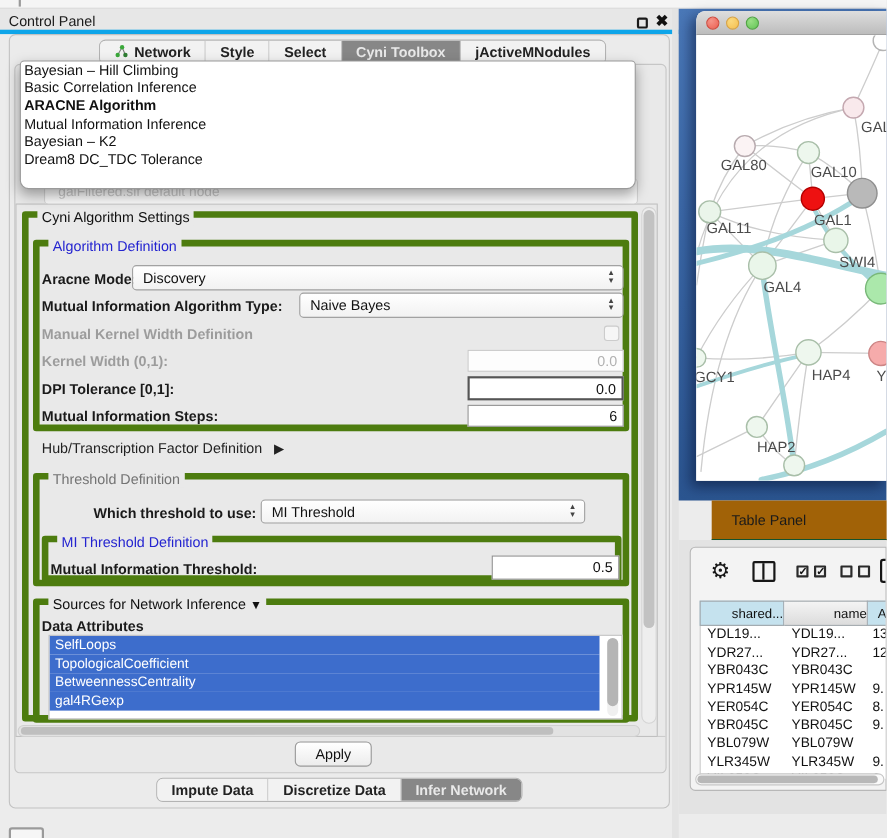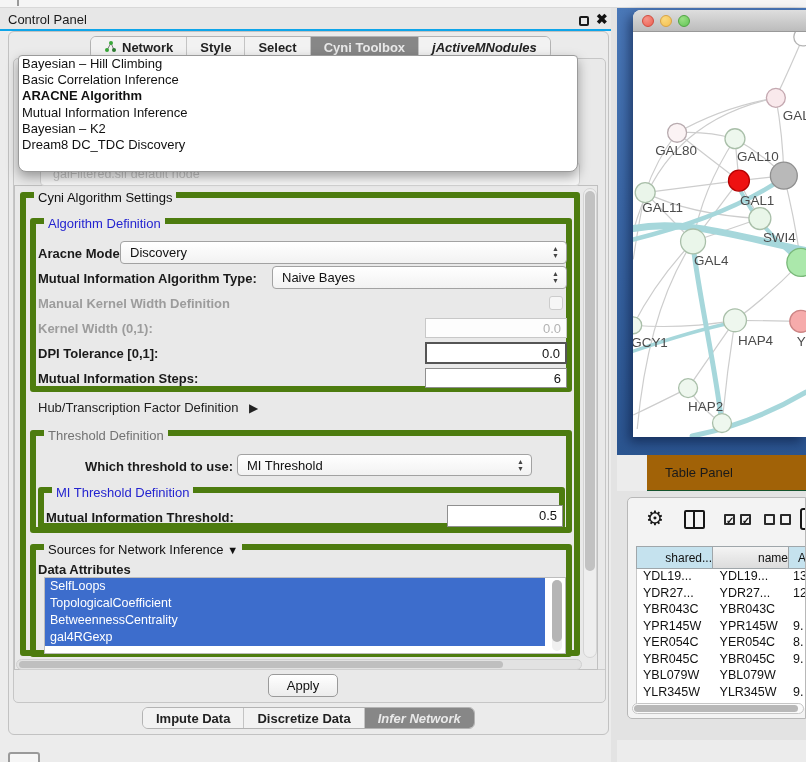--- a/index.html
+++ b/index.html
@@ -3,36 +3,36 @@
 <meta charset="utf-8">
 <style>
   * { margin:0; padding:0; box-sizing:border-box; }
   html,body { width:806px; height:762px; }
   body { font-family:"Liberation Sans", sans-serif; background:#ececec; overflow:hidden; }
   .root { position:relative; width:806px; height:762px; background:#ececec; }
 
   
   .top-strip { position:absolute; left:0; top:0; width:806px; height:8px; background:#f5f5f5; border-bottom:1px solid #d8d8d8; }
   .top-tick { position:absolute; left:17px; top:0; width:2px; height:6px; background:#9a9a9a; }
-  .cp-header { position:absolute; left:0; top:8px; width:617px; height:23px; background:#e7e7e7; border-bottom:2px solid #0ea5e9; }
+  .cp-header { position:absolute; left:0; top:8px; width:617px; height:23px; background:#e7e7e7; border-bottom:4px solid #0ea5e9; }
   .cp-title { position:absolute; left:8px; top:4px; font-size:13px; color:#1a1a1a; }
   .float-btn { position:absolute; left:579px; top:8px; width:10px; height:10px; border:2px solid #1a1a1a; border-radius:2px; }
   .close-btn { position:absolute; left:596px; top:3px; font-size:14px; font-weight:bold; color:#111; }
 
   
   .cp-outer { position:absolute; left:8px; top:31px; width:601px; height:704px; background:#ebebeb; border:1px solid #c2c2c2; border-radius:6px; }
   .content-panel { position:absolute; left:13px; top:58px; width:593px; height:645px; background:#e9e9e9; border:1px solid #c6c6c6; border-radius:5px; }
   .content-sep { position:absolute; left:14px; top:669px; width:591px; height:1px; background:#cccccc; }
 
   
   .tabbar { position:absolute; top:36px; height:23px; display:flex; background:#f2f2f2; border:1px solid #b3b3b3; border-radius:6px; overflow:hidden; z-index:5; }
   .tabbar.top { left:90px; }
   .tabbar.bottom { left:142px; top:707px; height:22px; }
   .tab { display:flex; align-items:center; padding:0 13px; font-size:13px; font-weight:bold; color:#222; border-right:1px solid #c4c4c4; background:#f2f2f2; white-space:nowrap; }
-  .tab:last-child { border-right:none;font-style:italic; }
+  .tab:last-child { border-right:none; }
   .tab.selected { background:#878787; color:#e9e9e9; }
   .tab .ticon { margin-right:5px; display:inline-block; }
 
   
   .popup { position:absolute; left:18px; top:55px; width:560px; height:117px; background:#ffffff; border:1px solid #9a9a9a; border-radius:4px 4px 8px 8px; box-shadow:0 5px 12px rgba(0,0,0,0.35); z-index:40; }
   .popup-placeholder { text-align:center; color:#c2c2c2; font-size:13px; padding-top:2px; height:15px; }
   .popup-item { font-size:13px; color:#111; line-height:16.2px; padding-left:3px; white-space:nowrap; }
   .popup-item.bold { font-weight:bold; }
 
   
@@ -231,21 +231,21 @@
       <div class="tab selected">Infer Network</div>
     </div>
 
   <div class="popup">
     <div id="popup-items">
         <div class="popup-item">Bayesian – Hill Climbing</div>
         <div class="popup-item">Basic Correlation Inference</div>
         <div class="popup-item bold">ARACNE Algorithm</div>
         <div class="popup-item">Mutual Information Inference</div>
         <div class="popup-item">Bayesian – K2</div>
-        <div class="popup-item">Dream8 DC_TDC Discovery</div>
+        <div class="popup-item">Dream8 DC_TDC Tolerance</div>
       </div>
   </div>
   <div class="hidden-combo">galFiltered.sif default node</div>
 
   <div class="bl-icon"></div>
 
   <div class="divider-strip"></div>
   <div class="desktop"></div>
   <div class="net-window">
     <div class="net-titlebar">

